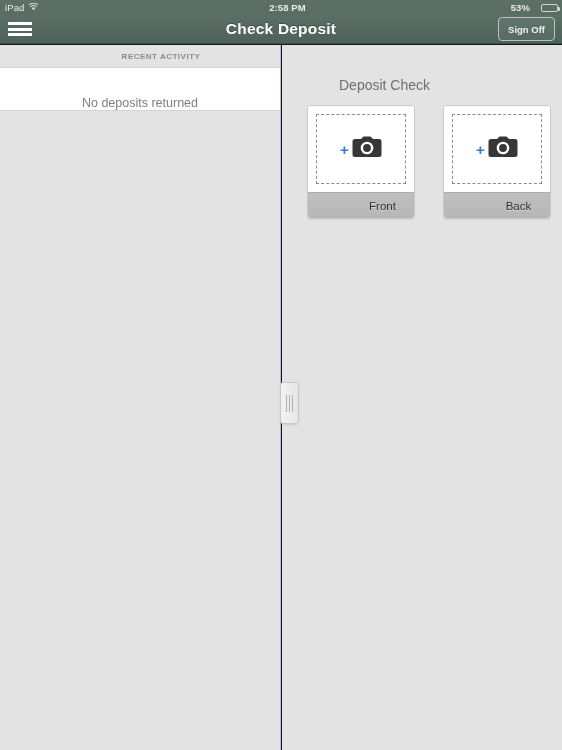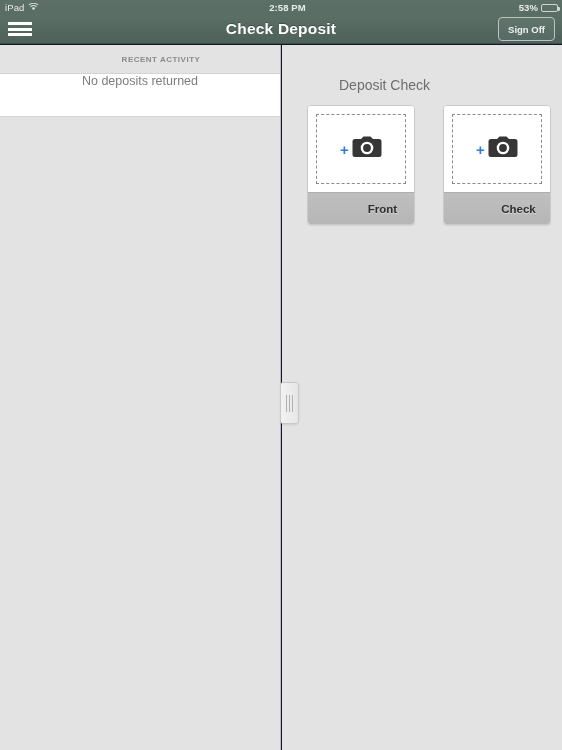--- a/index.html
+++ b/index.html
@@ -44,21 +44,21 @@
     left: 13px; right: 0;
     text-align: center;
     font-weight: bold;
     font-size: 9.5px;
   }
   .sb-right {
     position: absolute;
     right: 4px;
     display: flex;
     align-items: center;
-    gap: 3px;
+    gap: 11px;
     font-weight: bold;
     font-size: 9.5px;
   }
   .wifi-icon { display: block; }
   .battery {
     position: relative;
     width: 17px;
     height: 8px;
     border: 1px solid #cfd6d1;
     border-radius: 2px;
@@ -135,38 +135,38 @@
   
   .left-panel {
     position: absolute;
     top: 45px; left: 0;
     width: 281px;
     height: 705px;
     background: #e3e3e3;
     border-right: 1px solid #bdbdbd;
   }
   .recent-activity-header {
-    height: 28px;
+    height: 22px;
     display: flex;
     align-items: center;
     justify-content: center;
     color: #8a8a8a;
     font-size: 8px;
     font-weight: bold;
     letter-spacing: 0.5px;
     background: #e3e3e3;
     padding-left: 42px;
   }
   .empty-row {
     height: 44px;
     background: #ffffff;
     border-top: 1px solid #d3d3d3;
     border-bottom: 1px solid #d3d3d3;
     display: flex;
-    align-items: flex-start;
+    align-items: flex-end;
     justify-content: center;
     color: #7d7d7d;
     font-size: 12.5px;
   }
 
   
   .right-panel {
     position: absolute;
     top: 45px; left: 282px;
     width: 280px;
@@ -216,29 +216,29 @@
   }
   .plus-sign {
     color: #2a7fd4;
     font-size: 15px;
     font-weight: bold;
     line-height: 1;
     margin-right: 1px;
   }
   .cam-icon { display: block; }
   .capture-label {
-    height: 32px;
+    height: 26px;
     background: linear-gradient(to bottom, #bfbfbf 0%, #b6b6b6 100%);
     border-top: 1px solid #adadad;
     display: flex;
     align-items: center;
     justify-content: center;
     color: #2e2e2e;
     font-size: 11.5px;
-    font-weight: bold;
+    font-weight: normal;
     text-shadow: 0 1px 0 rgba(255,255,255,0.45);
     padding-left: 43px;
   }
 
   
   .splitter-handle {
     position: absolute;
     left: 280px; top: 382px;
     width: 19px;
     height: 42px;
@@ -329,21 +329,21 @@
             <span class="plus-sign">+</span>
             <span class="cam-icon">
               <svg width="30" height="22" viewBox="0 0 30 22">
                 <path d="M9 3 L11.5 0.5 L18.5 0.5 L21 3 L27 3 Q29.5 3 29.5 5.5 L29.5 18.5 Q29.5 21 27 21 L3 21 Q0.5 21 0.5 18.5 L0.5 5.5 Q0.5 3 3 3 Z" fill="#363636"></path>
                 <circle cx="15" cy="12" r="6.3" fill="#ffffff"></circle>
                 <circle cx="15" cy="12" r="3.9" fill="#363636"></circle>
               </svg>
             </span>
           </div>
         </div>
-        <div class="capture-label">Check</div>
+        <div class="capture-label">Back</div>
       </div>
 
     </div>
 
   </div>
 
   <div class="splitter-handle">
     <i></i>
       <i></i>
       <i></i>

